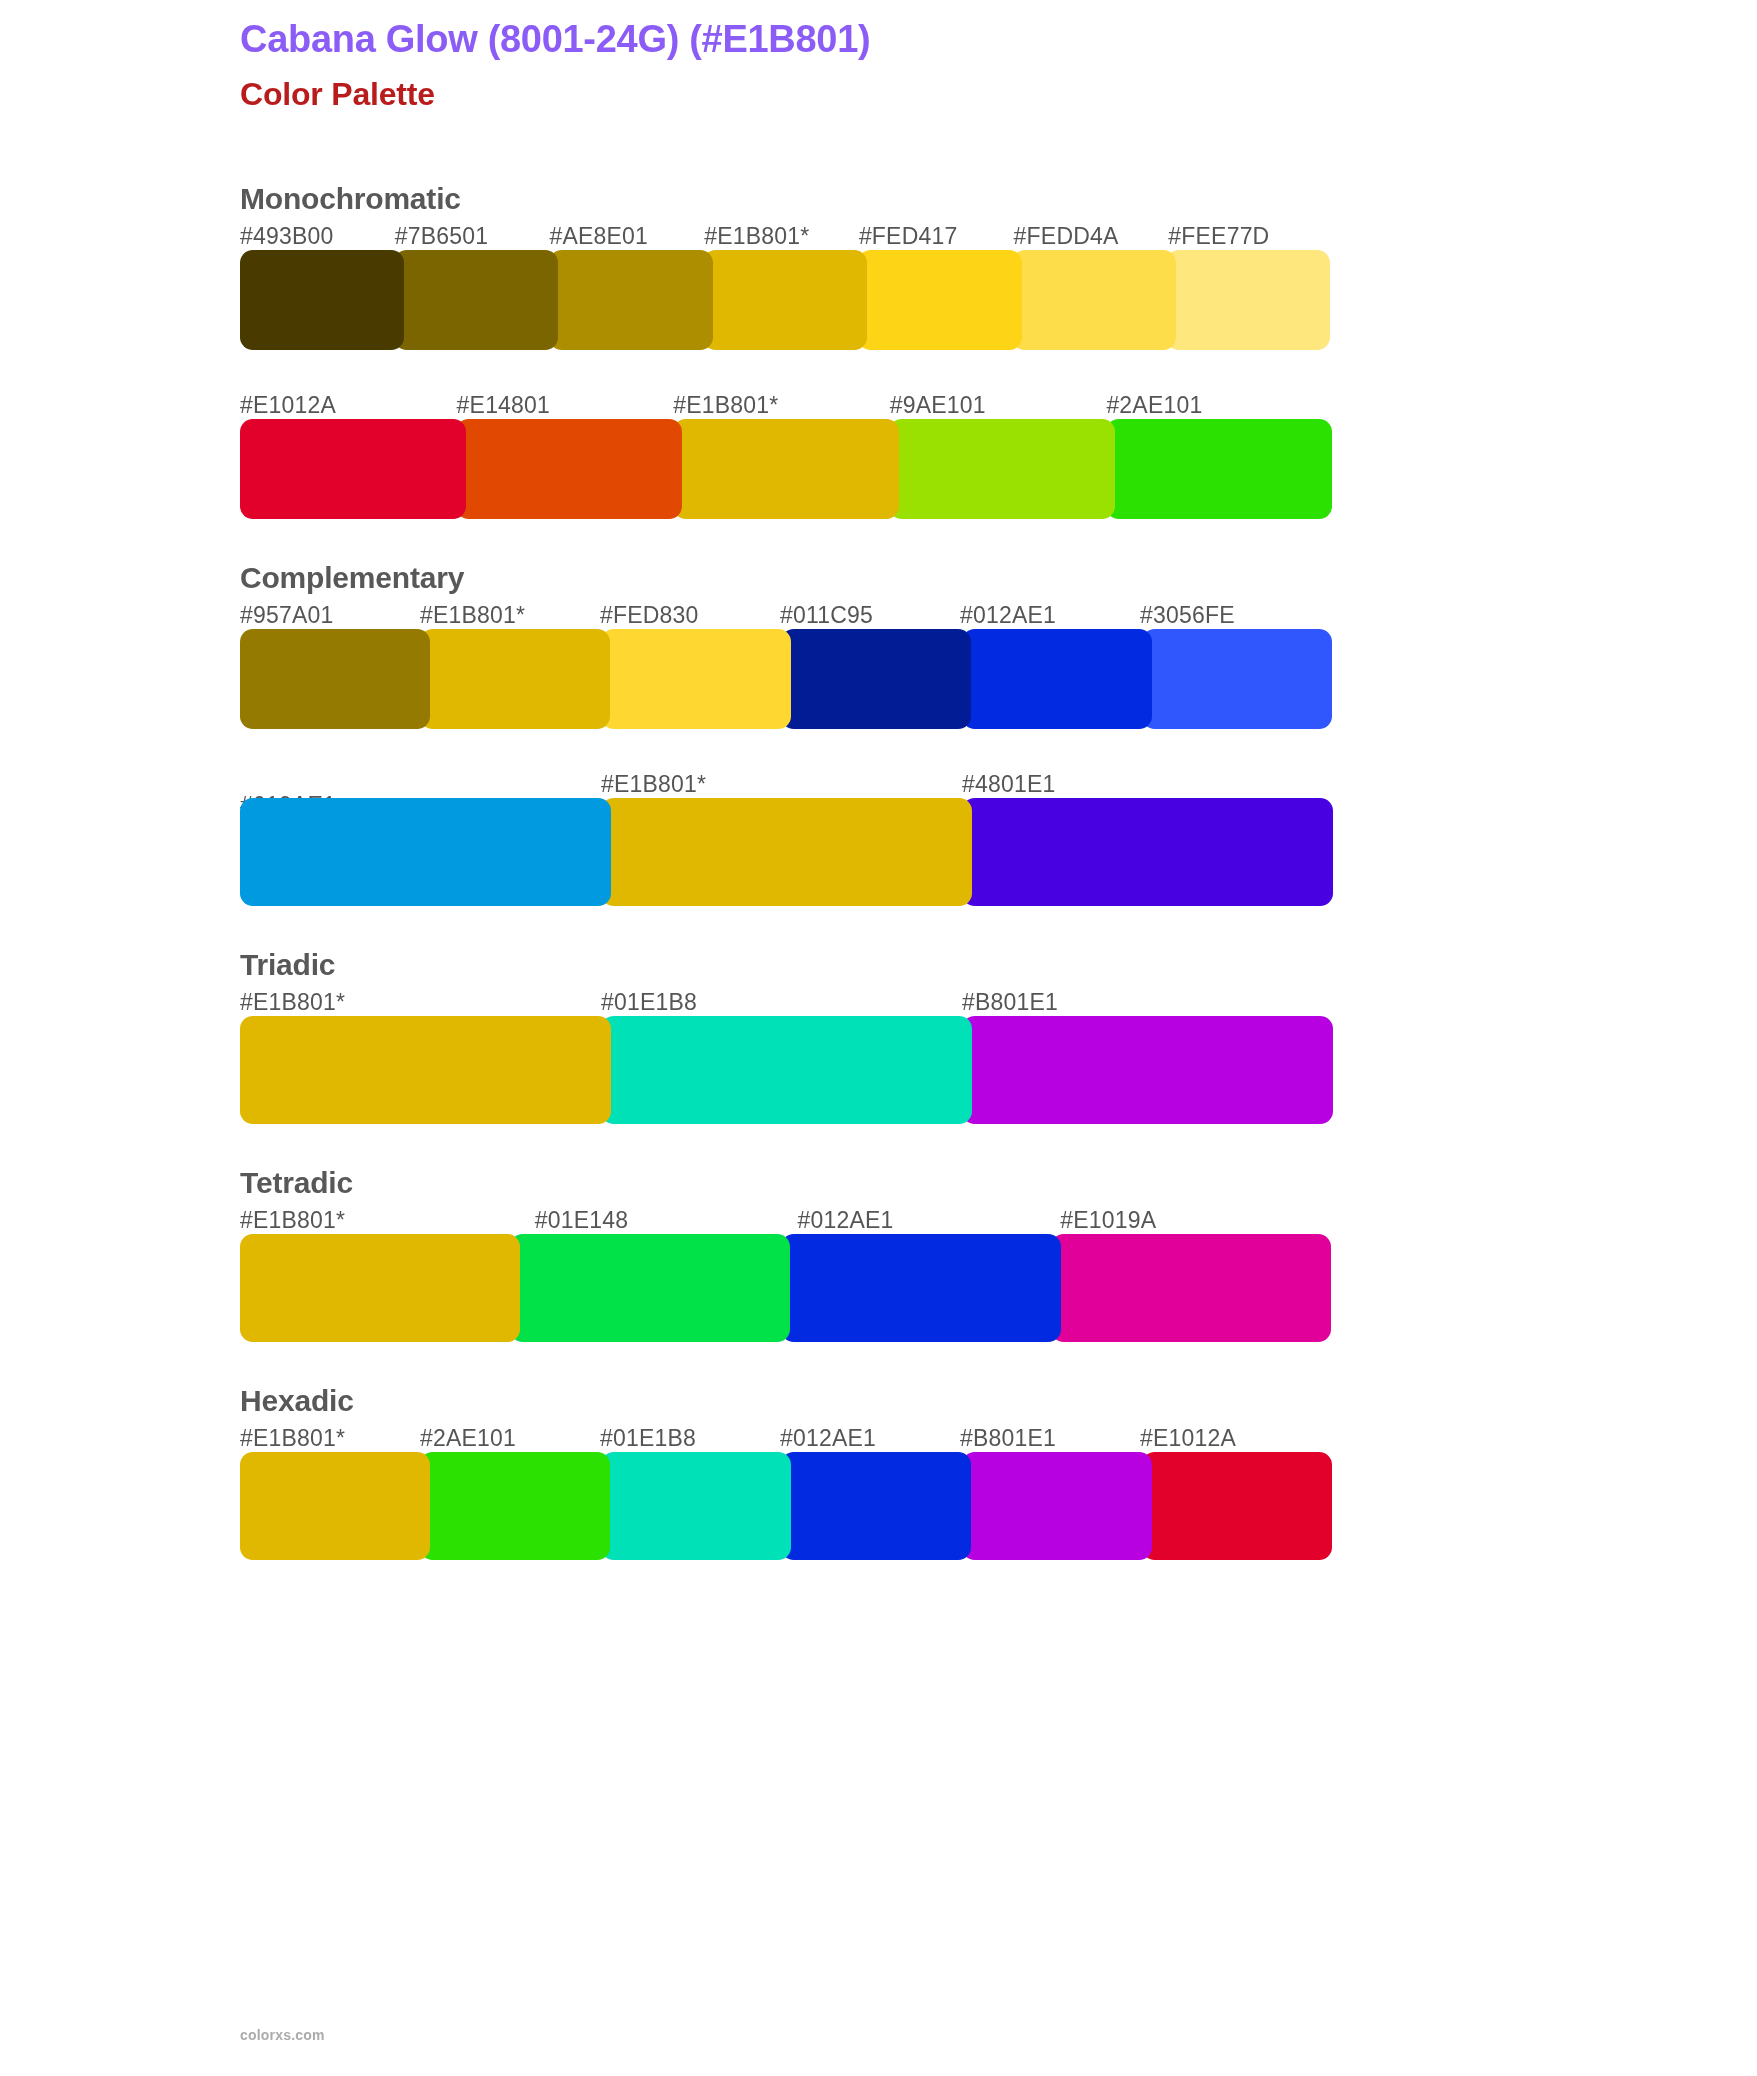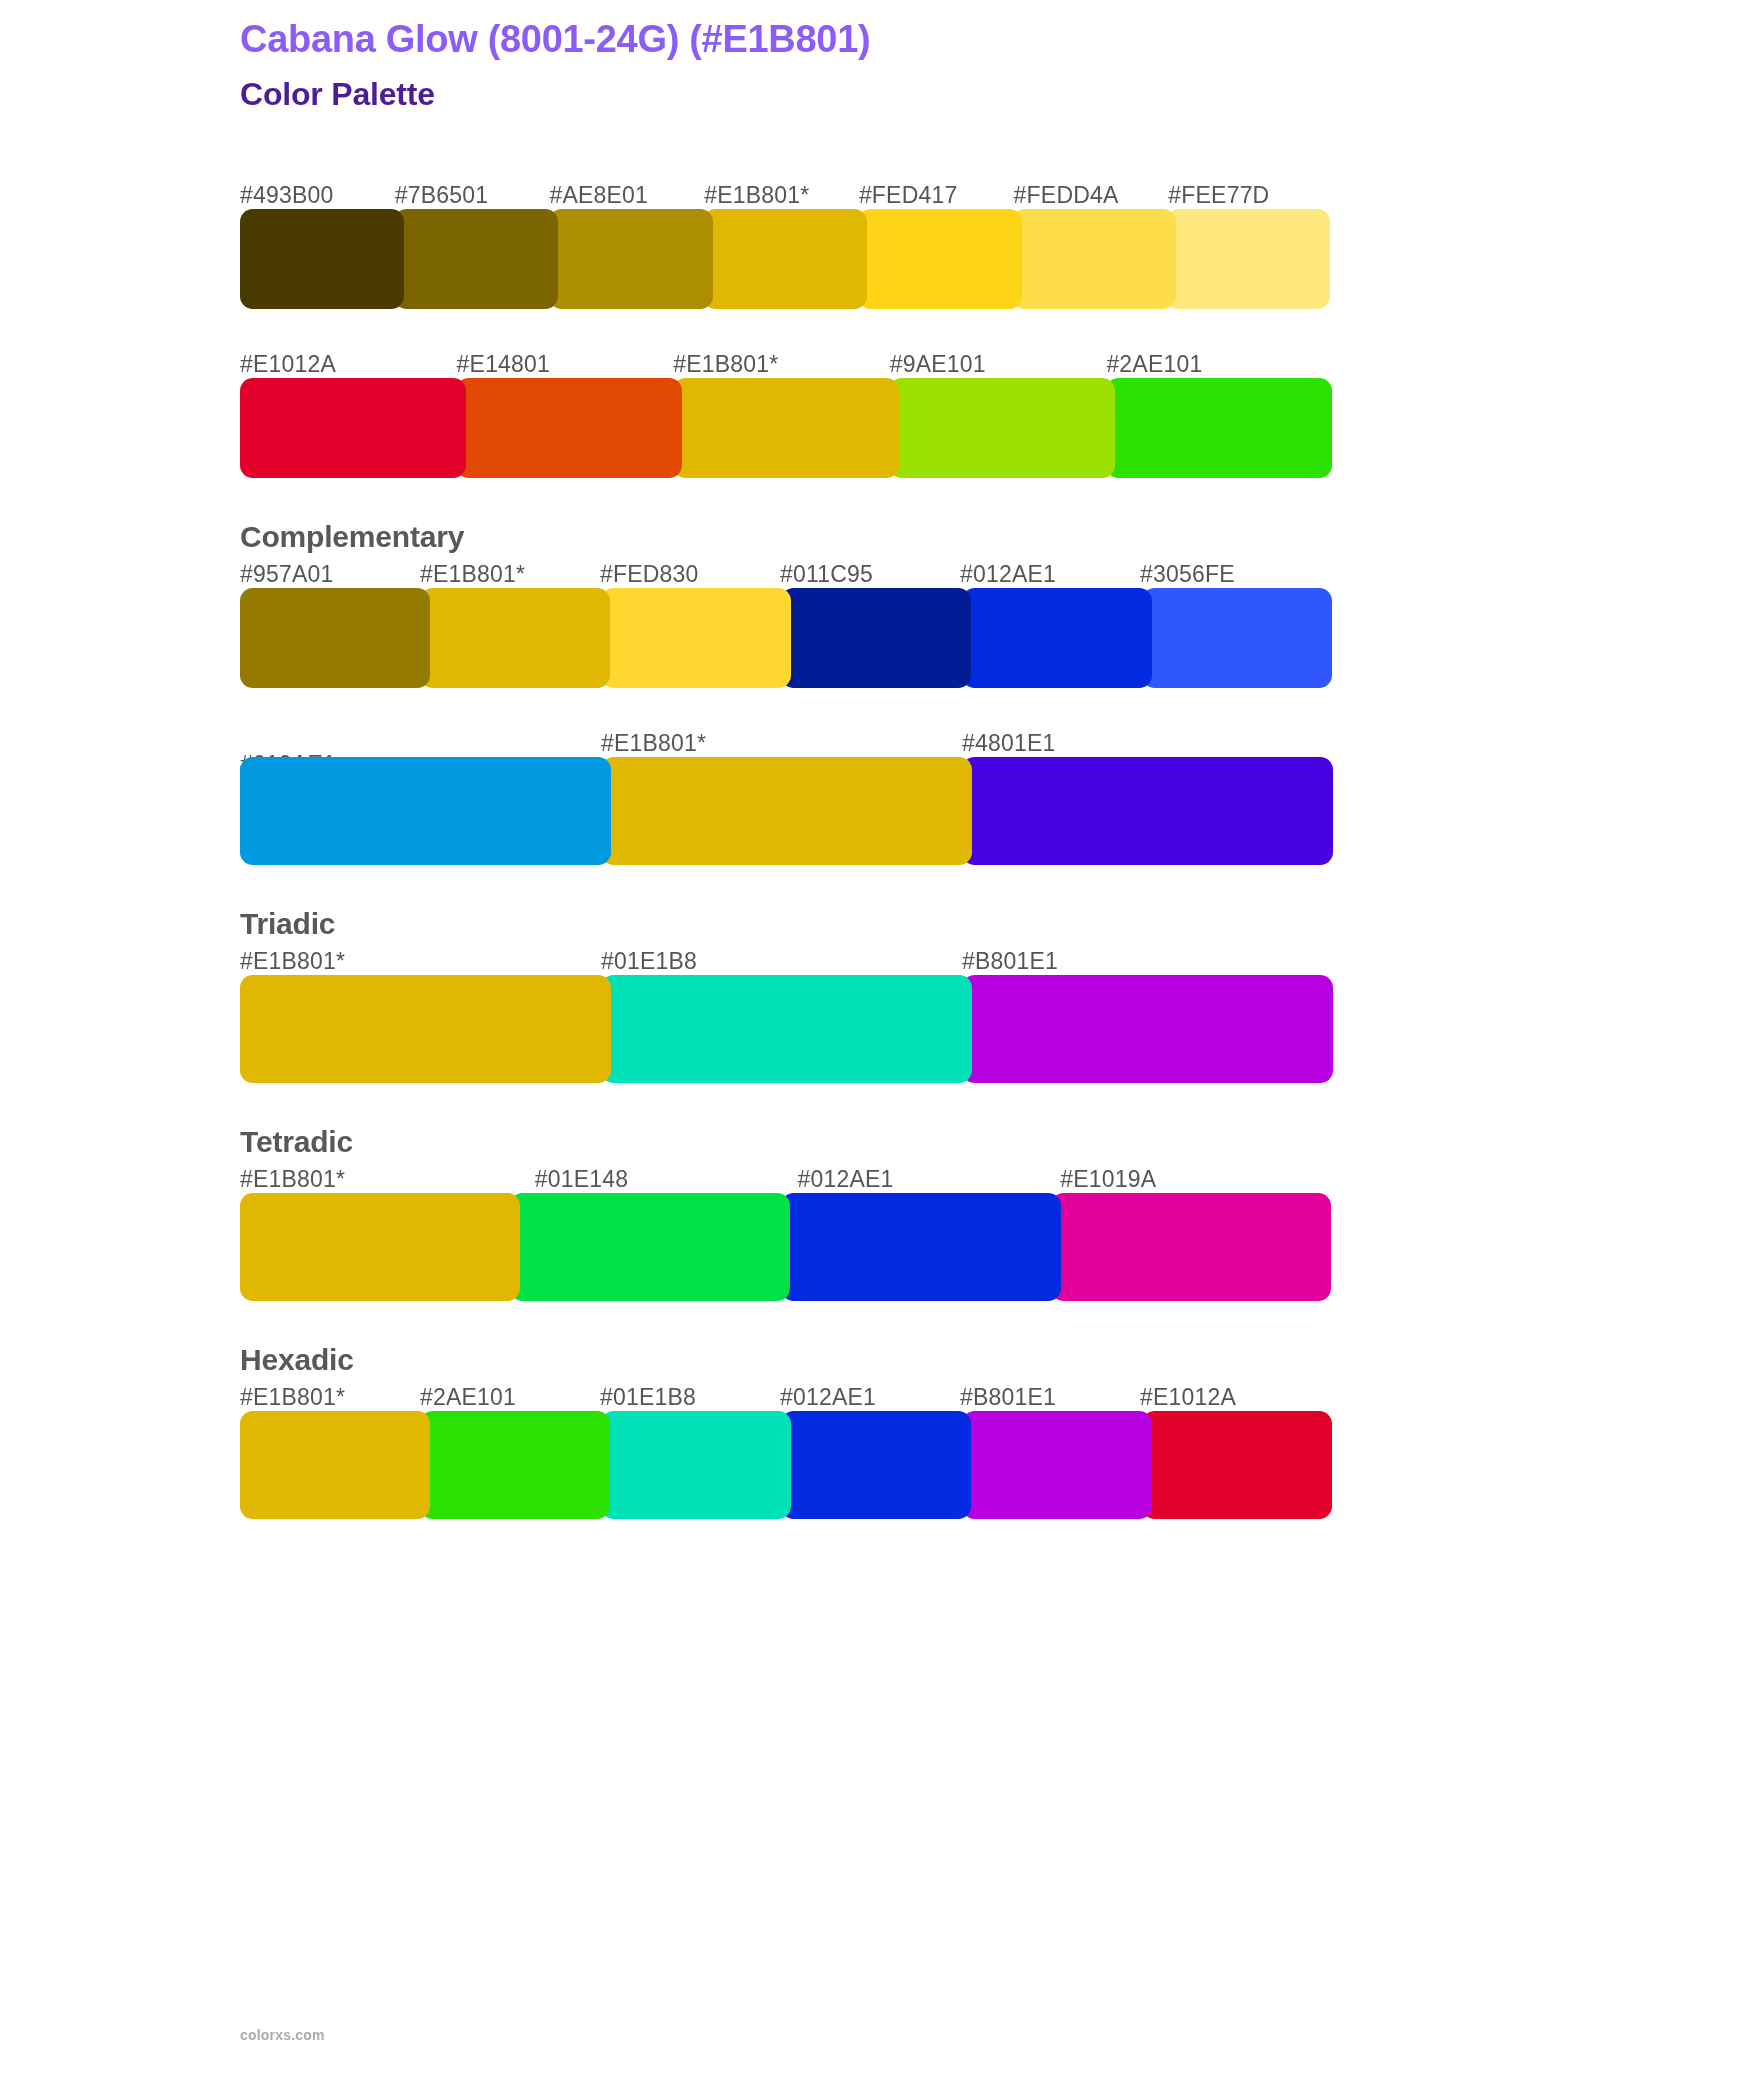--- a/index.html
+++ b/index.html
@@ -33,21 +33,21 @@
     font-weight: 700;
     color: #8b5cf6;
     letter-spacing: -0.3px;
     line-height: 1.15;
     margin: 0;
     white-space: nowrap;
   }
   .subtitle {
     font-size: 32px;
     font-weight: 700;
-    color: #4c1d95;
+    color: #b91c1c;
     letter-spacing: -0.2px;
     line-height: 1.15;
     margin: 14.4px 0 0 0;
   }
 
   .sections {
     position: absolute;
     left: 240px;
     top: 182px;
     width: 1083px;
@@ -112,20 +112,21 @@
 
 <div class="page">
 
   <div class="header">
     <h1 class="title">Cabana Glow (8001-24G) (#E1B801)</h1>
     <h2 class="subtitle">Color Palette</h2>
   </div>
 
   <div class="sections">
       <div class="section">
+        <div class="section-title">Monochromatic</div>
         <div class="labels">
           <div class="label" style="width: 155px;">#493B00</div>
           <div class="label" style="width: 155px;">#7B6501</div>
           <div class="label" style="width: 155px;">#AE8E01</div>
           <div class="label" style="width: 155px;">#E1B801*</div>
           <div class="label" style="width: 155px;">#FED417</div>
           <div class="label" style="width: 155px;">#FEDD4A</div>
           <div class="label" style="width: 155px;">#FEE77D</div>
         </div>
         <div class="swatches" style="height: 100px;">

